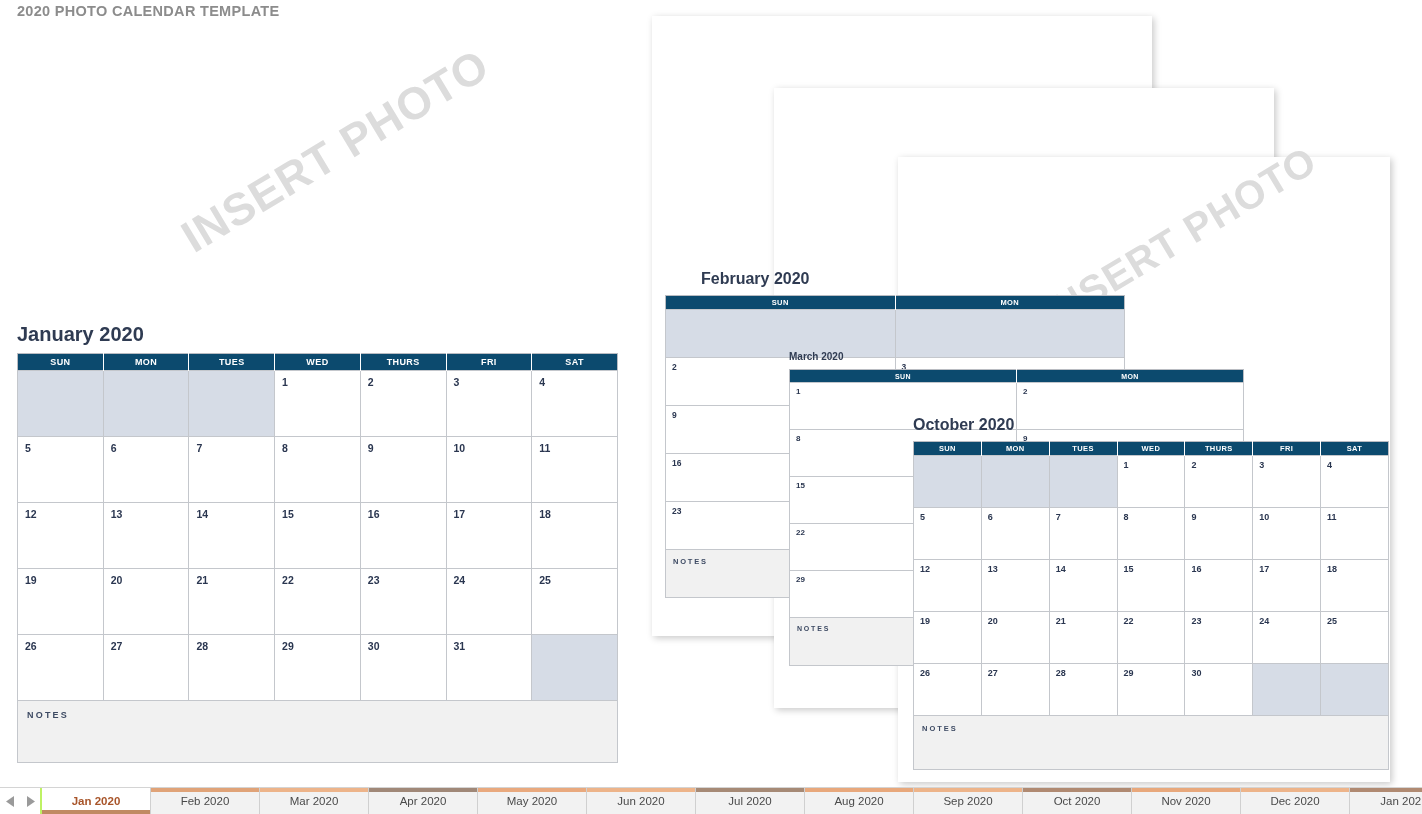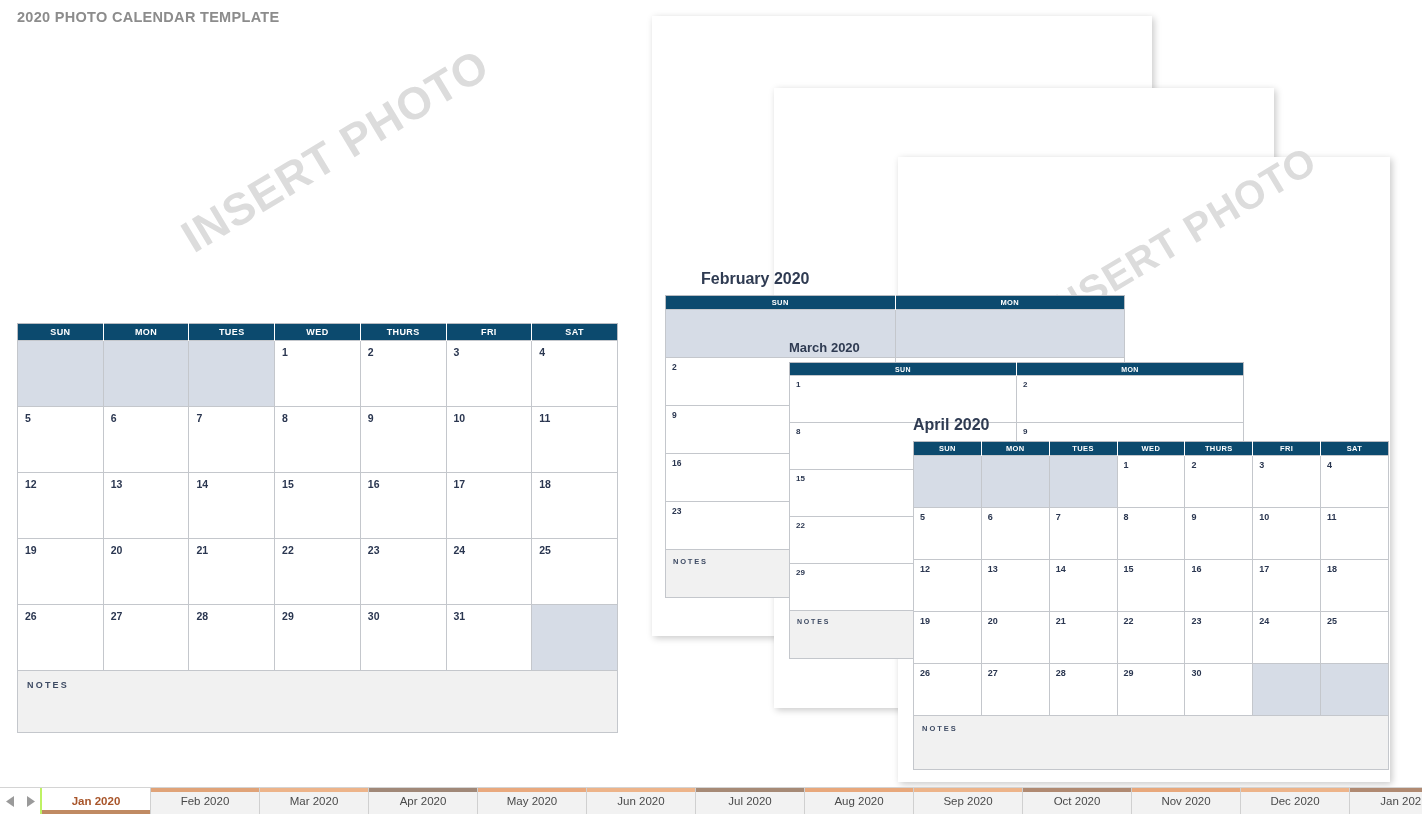--- a/index.html
+++ b/index.html
@@ -11,21 +11,21 @@
     width: 1422px; height: 814px;
     position: relative;
     overflow: hidden;
     font-family: "Liberation Sans", sans-serif;
     -webkit-font-smoothing: antialiased;
   }
 
   
   #doc-title {
     position: absolute;
-    left: 17px; top: 9px;
+    left: 17px; top: 3px;
     font-size: 14.5px;
     font-weight: bold;
     letter-spacing: 0.3px;
     color: #8c8c8c;
     white-space: nowrap;
   }
 
   
   .sheet {
     position: absolute;
@@ -105,21 +105,21 @@
   
   #cal-feb { left: 665px; top: 270px; }
   #cal-feb .cal-title { font-size: 16px; margin-left: 36px; }
   #cal-feb .grid { width: 460px; }
   #cal-feb th { height: 13px; font-size: 7.5px; }
   #cal-feb td { height: 43px; font-size: 8.5px; padding: 4px 0 0 6px; }
   #cal-feb .notes-cell { height: 40px; font-size: 7.5px; padding: 7px 0 0 7px; letter-spacing: 1.8px; }
 
   
   #cal-mar { left: 789px; top: 340px; }
-  #cal-mar .cal-title { font-size: 13px; }
+  #cal-mar .cal-title { font-size: 10px; margin-top: 11px; }
   #cal-mar .grid { width: 455px; }
   #cal-mar th { height: 12px; font-size: 7px; }
   #cal-mar td { height: 42px; font-size: 8px; padding: 4px 0 0 6px; }
   #cal-mar .notes-cell { height: 40px; font-size: 7px; padding: 7px 0 0 7px; letter-spacing: 1.8px; }
 
   
   #cal-apr { left: 913px; top: 416px; }
   #cal-apr .cal-title { font-size: 16px; }
   #cal-apr .grid { width: 476px; }
   #cal-apr th { height: 13px; font-size: 7.5px; }
@@ -196,20 +196,21 @@
 <div class="sheet" id="sheet-feb"></div>
 <div class="sheet" id="sheet-mar"></div>
 <div class="sheet" id="sheet-apr"></div>
 
 <div id="doc-title">2020 PHOTO CALENDAR TEMPLATE</div>
 
 <div class="watermark" id="wm-jan">INSERT PHOTO</div>
 <div class="watermark" id="wm-apr">INSERT PHOTO</div>
 
 <div class="cal" id="cal-jan">
+  <div class="cal-title">January 2020</div>
   <table class="grid">
       <thead>
         <tr>
           <th>SUN</th>
           <th>MON</th>
           <th>TUES</th>
           <th>WED</th>
           <th>THURS</th>
           <th>FRI</th>
           <th>SAT</th>
@@ -336,21 +337,21 @@
           <td>30</td>
         </tr>
         <tr>
           <td class="notes-cell" colspan="2">NOTES</td>
         </tr>
       </tbody>
     </table>
 </div>
 
 <div class="cal" id="cal-apr">
-  <div class="cal-title">April 2020</div>
+  <div class="cal-title">October 2020</div>
   <table class="grid">
       <thead>
         <tr>
           <th>SUN</th>
           <th>MON</th>
           <th>TUES</th>
           <th>WED</th>
           <th>THURS</th>
           <th>FRI</th>
           <th>SAT</th>

